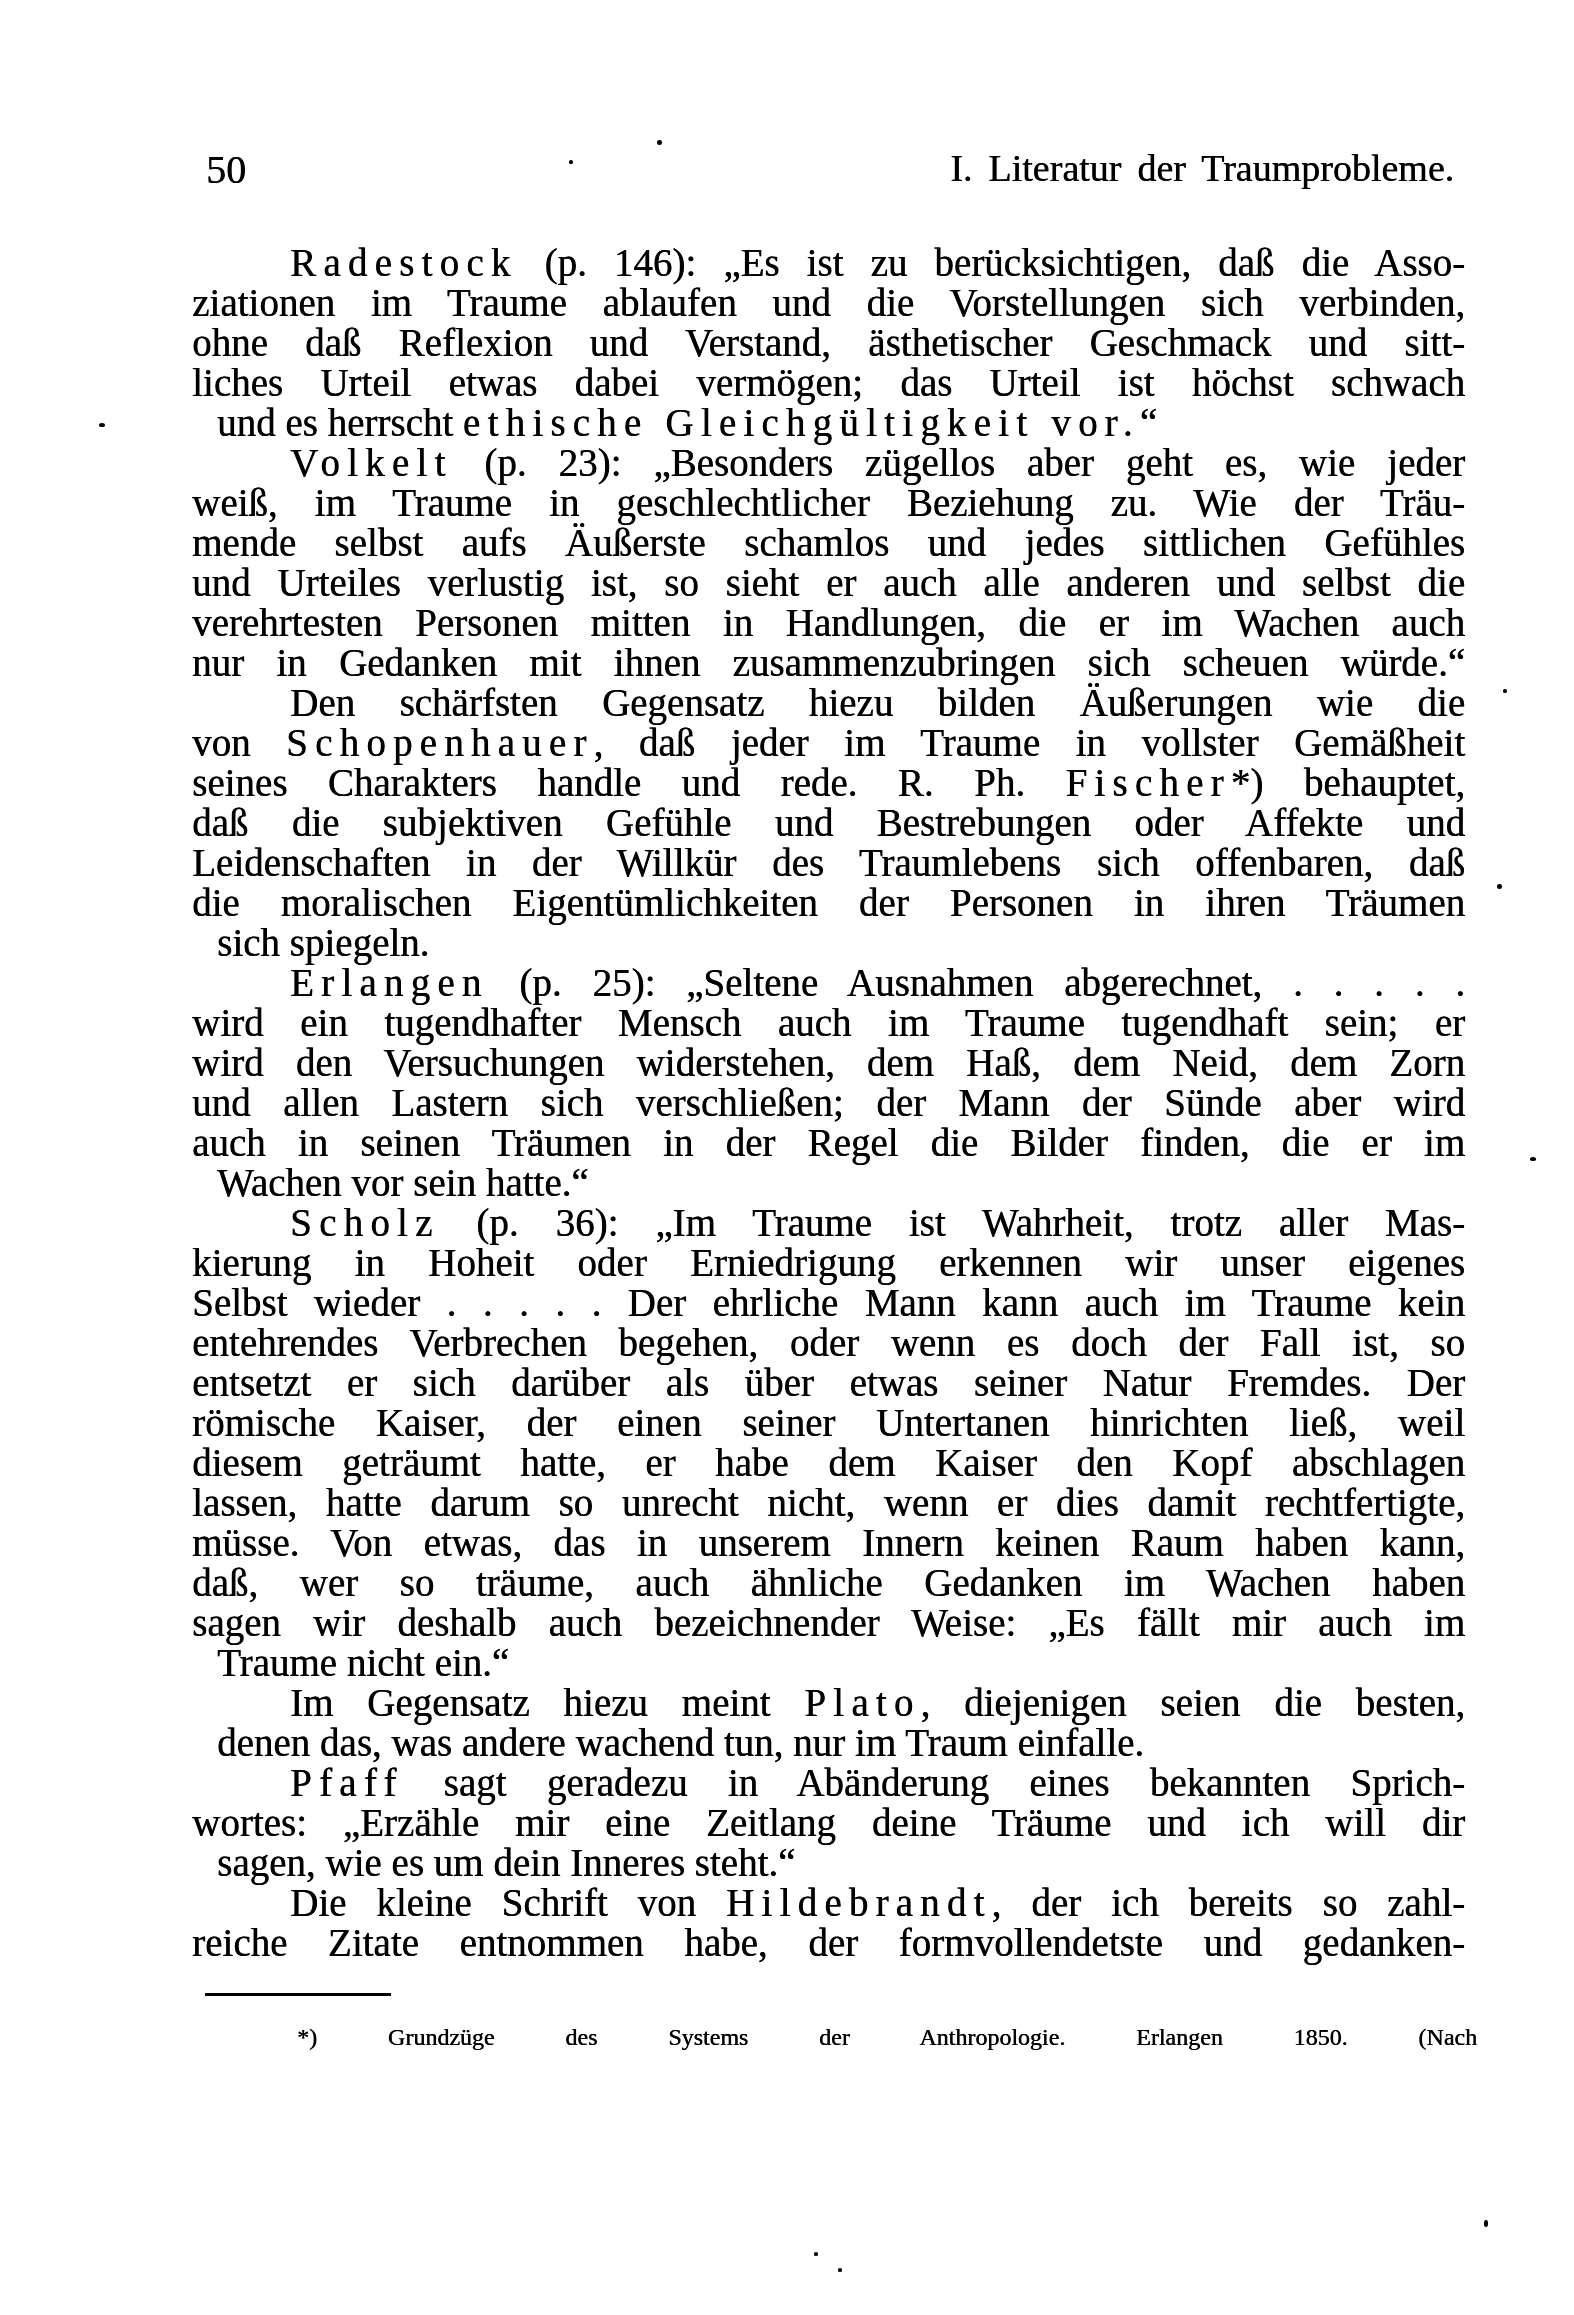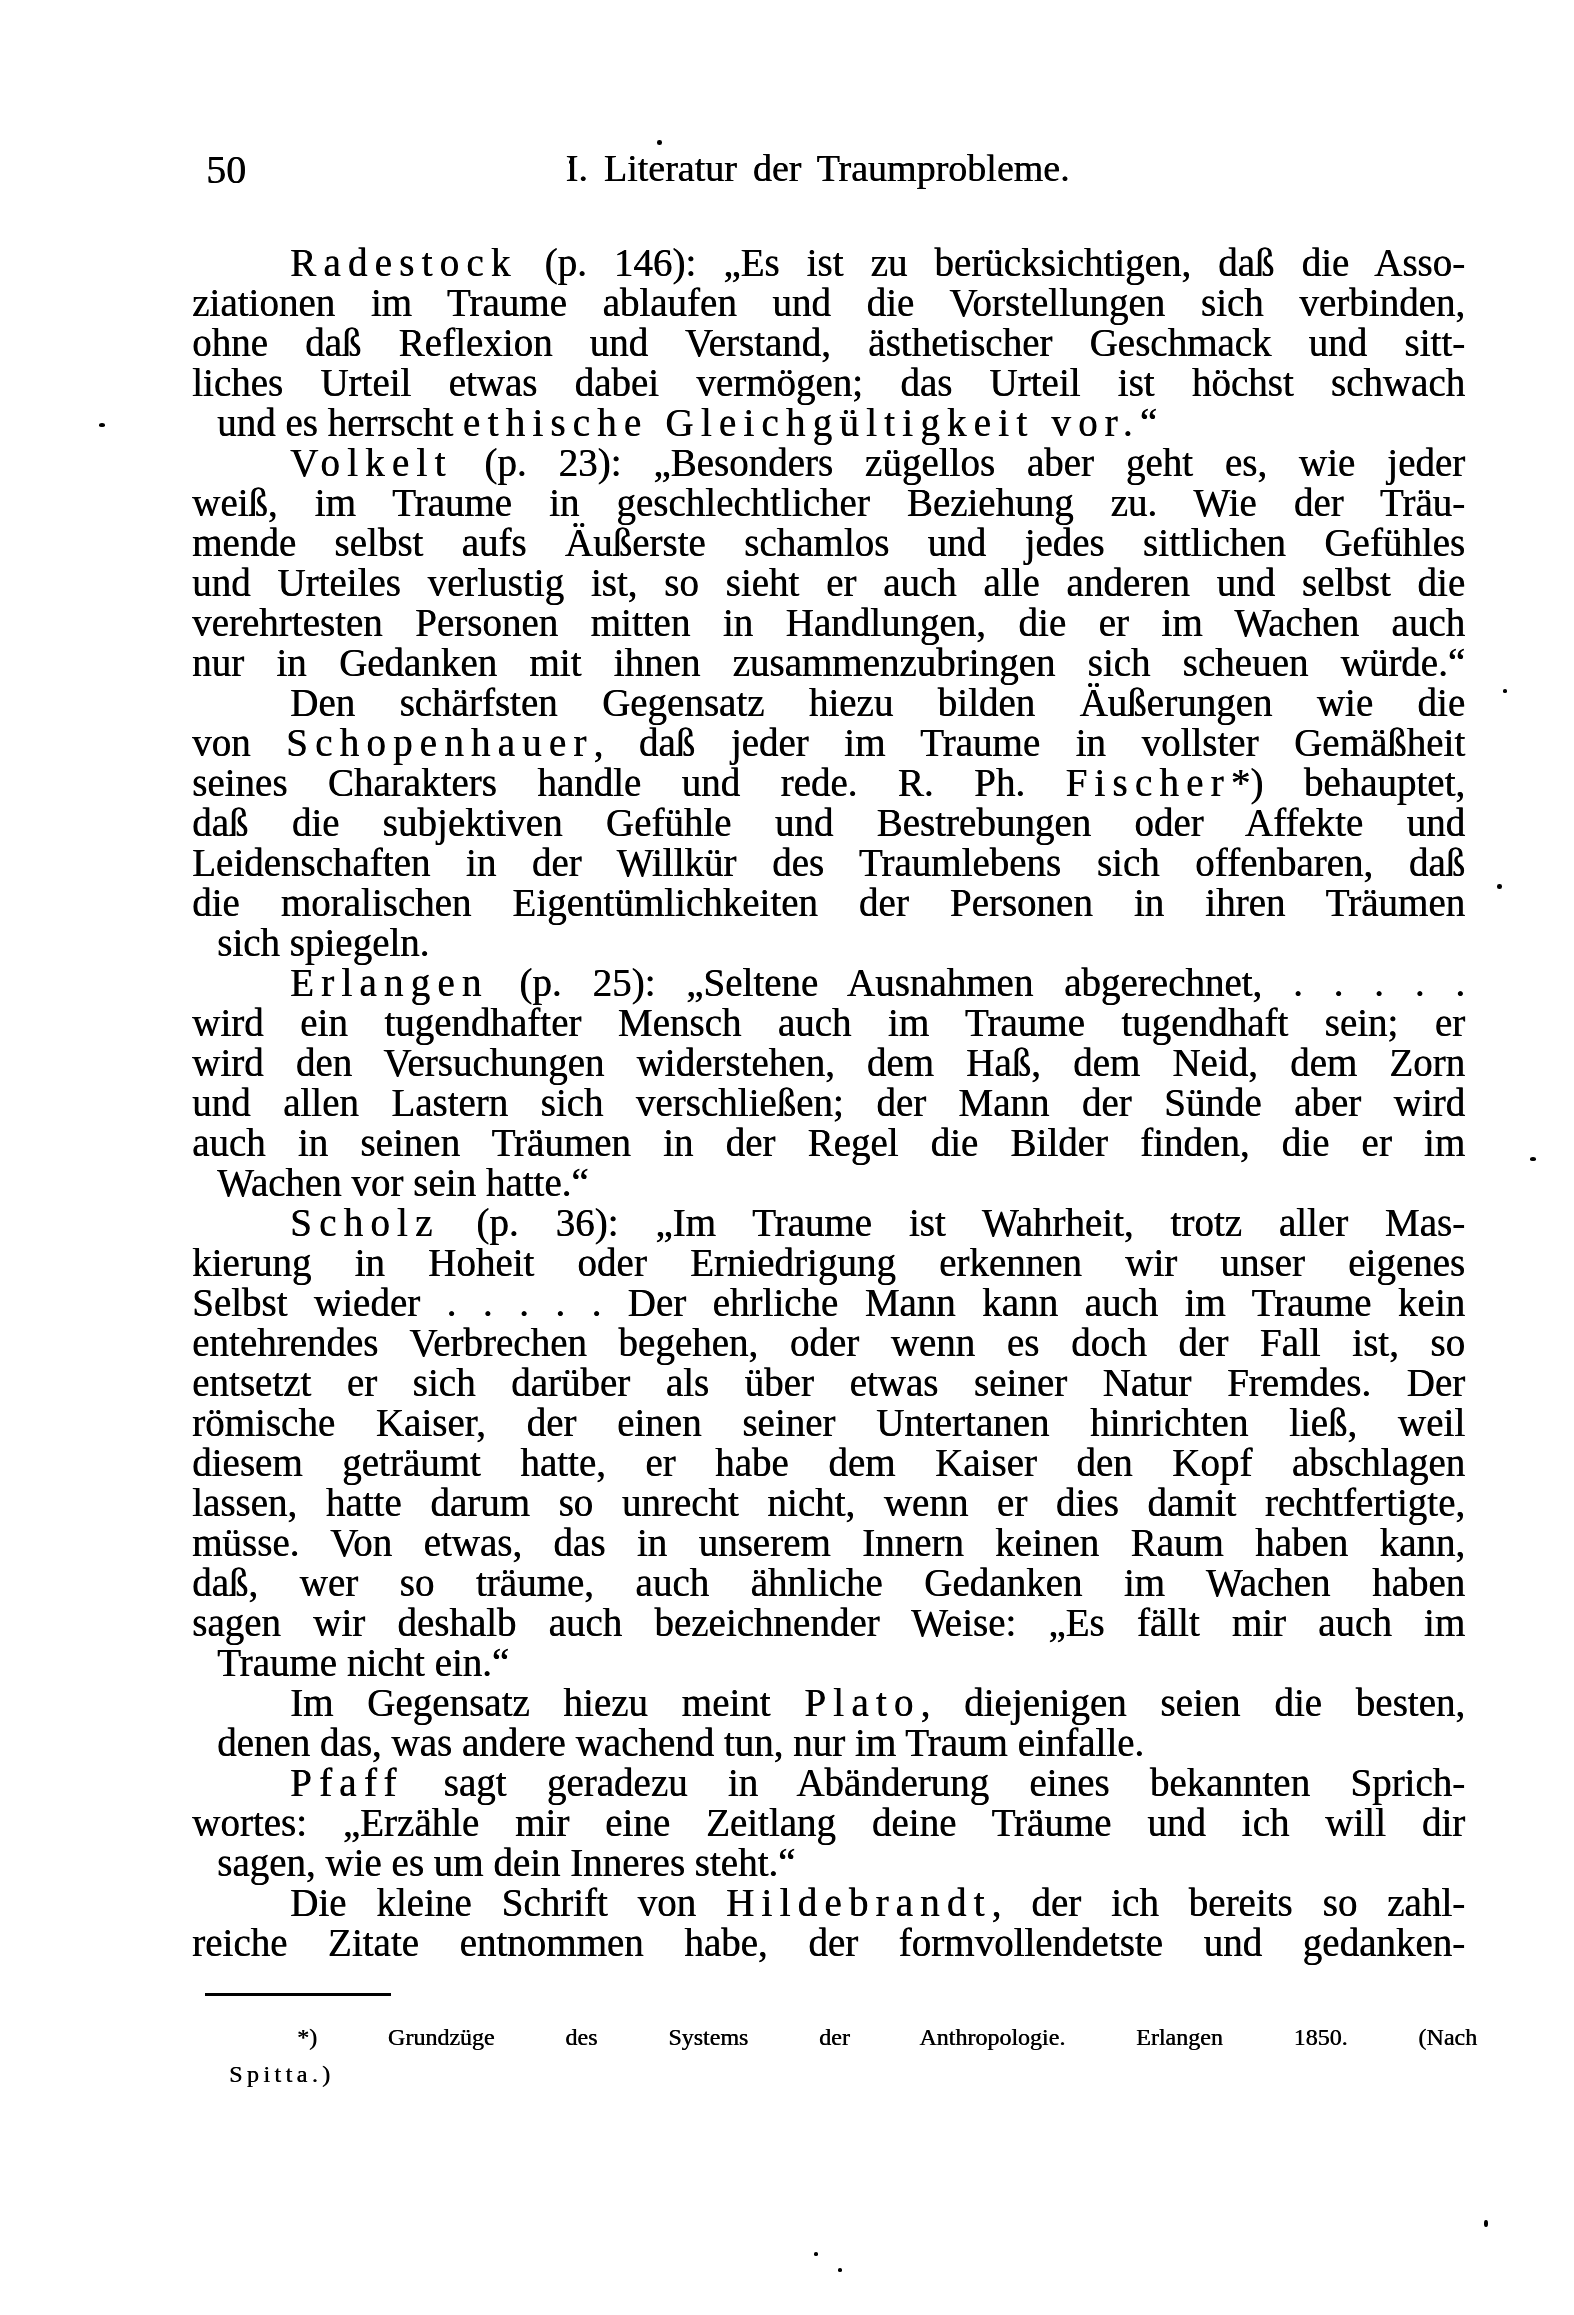--- a/index.html
+++ b/index.html
@@ -13,21 +13,21 @@
     text-shadow:0.5px 0 0 currentColor;
     padding-left:20px;
   }
   .header{
     position:absolute;top:147px;left:204px;width:1273px;height:45px;
     font-size:38px;line-height:43px;
   }
   .pagenum{position:absolute;left:1.9px;top:0.9px;font-size:40px;}
   .htitle{
     position:absolute;left:0;right:0;top:0;
-    text-align:center;
+    text-align:right;
     transform:translateX(-23px);
     word-spacing:6.5px;
   }
   .bodytext{
     position:absolute;top:243px;left:192px;width:1273px;
     font-size:39px;
   }
   .line{
     height:40px;line-height:40px;
     text-align:justify;
@@ -102,21 +102,20 @@
       <div class="line"><span>wortes: „Erzähle mir eine Zeitlang deine Träume und ich will dir</span></div>
       <div class="line last"><span>sagen, wie es um dein Inneres steht.“</span></div>
       <div class="line indent"><span>Die kleine Schrift von </span><span class="gesperrt">Hildebrandt</span><span>, der ich bereits so zahl-</span></div>
       <div class="line"><span>reiche Zitate entnommen habe, der formvollendetste und gedanken-</span></div>
     </div>
 
   <div class="fnrule"></div>
 
   <div class="footnote">
       <div class="line indent"><span>*) Grundzüge des Systems der Anthropologie. Erlangen 1850. (Nach</span></div>
-      <div class="line last"><span class="gesperrt">Spitta.)</span></div>
     </div>
 
   <div id="specks">
       <div class="speck" style="left: 657px; top: 140px; width: 4.6px; height: 4.6px;"></div>
       <div class="speck" style="left: 569px; top: 160px; width: 3.7px; height: 3.7px;"></div>
       <div class="speck" style="left: 99px; top: 423px; width: 5.6px; height: 3.7px;"></div>
       <div class="speck" style="left: 1503px; top: 689px; width: 3.7px; height: 3.7px;"></div>
       <div class="speck" style="left: 1497px; top: 884px; width: 4.6px; height: 4.6px;"></div>
       <div class="speck" style="left: 1530px; top: 1157px; width: 5.6px; height: 3.7px;"></div>
       <div class="speck" style="left: 1484px; top: 2220px; width: 3.7px; height: 6.5px;"></div>

